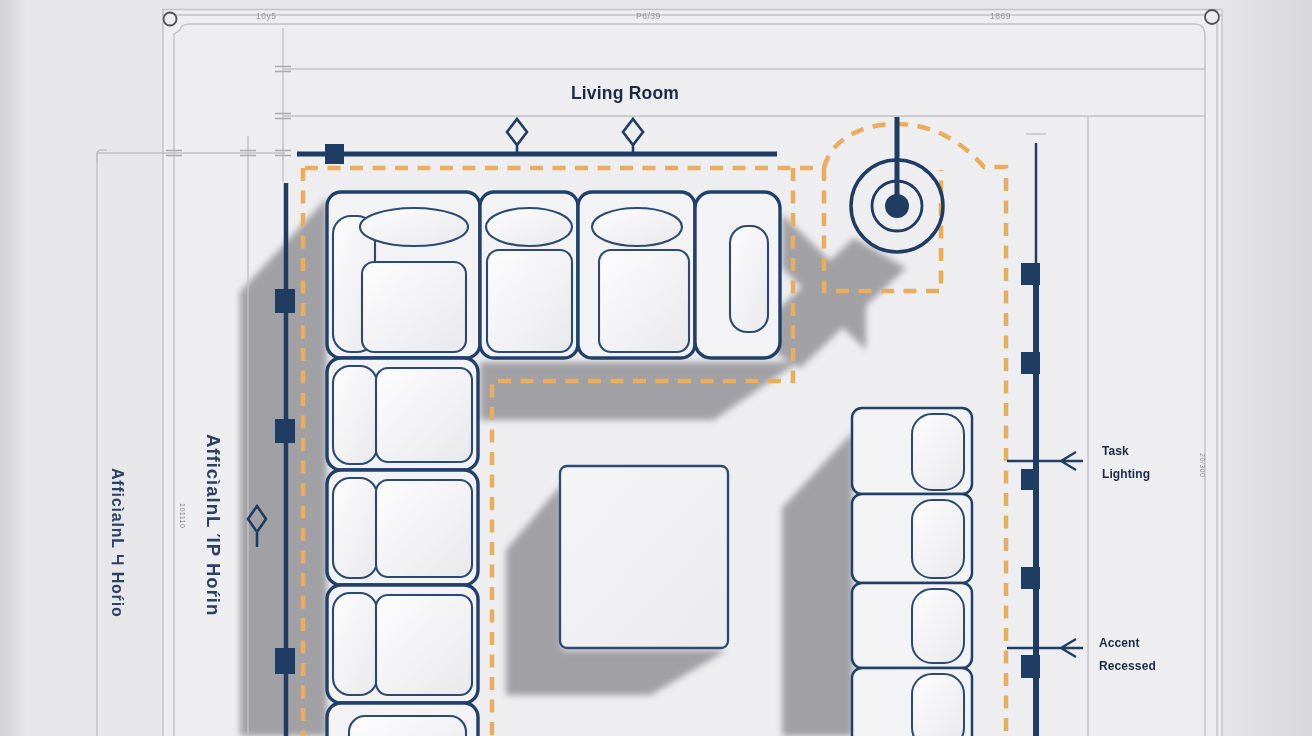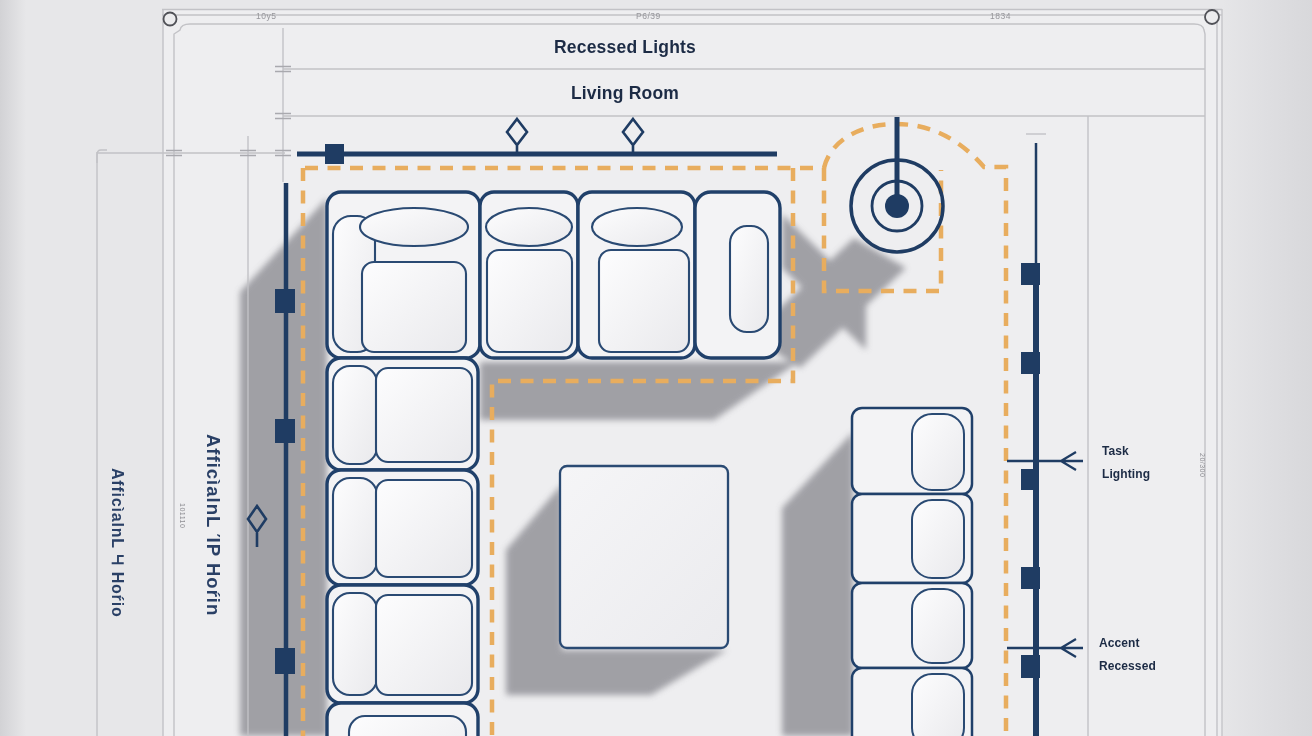--- a/index.html
+++ b/index.html
@@ -195,29 +195,28 @@
     <line x1="897" y1="117" x2="897" y2="203" stroke="#1f3c63" stroke-width="5"></line>
     <circle cx="897" cy="206" r="46" fill="none" stroke="#1f3c63" stroke-width="3.5"></circle>
     <circle cx="897" cy="206" r="25" fill="none" stroke="#1f3c63" stroke-width="2.8"></circle>
     <circle cx="897" cy="206" r="12" fill="#1f3c63"></circle>
   </g>
 </svg>
 
 <div class="edge-shade-left"></div>
 <div class="edge-shade-right"></div>
 
-<div class="txt title-line" style="left:465px;top:37px;">Recessed Lights</div>
 <div class="txt title-line" style="left:465px;top:83px;">Living Room</div>
 
 <div class="txt callout" style="left:1102px;top:440px;">Task Lighting</div>
 <div class="txt callout" style="left:1099px;top:632px;">Accent Recessed</div>
 
 <div class="txt vert vert-1" style="left:129px;top:468px;">AfficìalnL Ɥ Hoŕio</div>
 <div class="txt vert vert-2" style="left:224px;top:434px;">AfficìalnL ΊP Hoŕin</div>
 
 <div class="tiny-vert" style="position:absolute;left:186px;top:503px;">101110</div>
 <div class="tiny-vert" style="position:absolute;left:1206px;top:453px;">20/300</div>
 
 <div class="txt tiny" style="left:256px;top:11px;">10y5</div>
 <div class="txt tiny" style="left:636px;top:11px;">P6/39</div>
-<div class="txt tiny" style="left:990px;top:11px;">1834</div>
+<div class="txt tiny" style="left:990px;top:11px;">1869</div>
 
 </div>
 
 </body></html>

